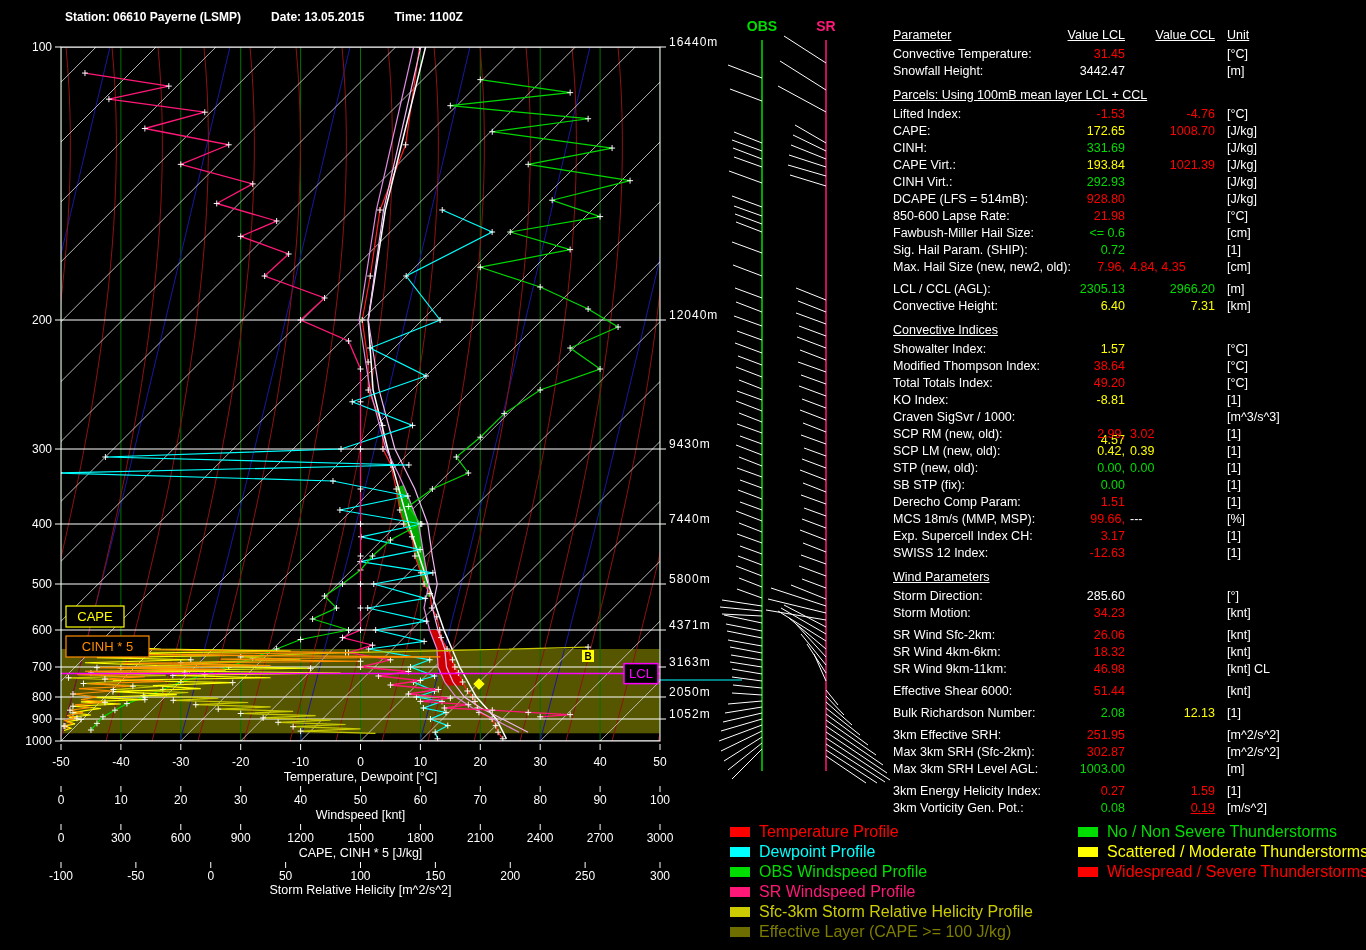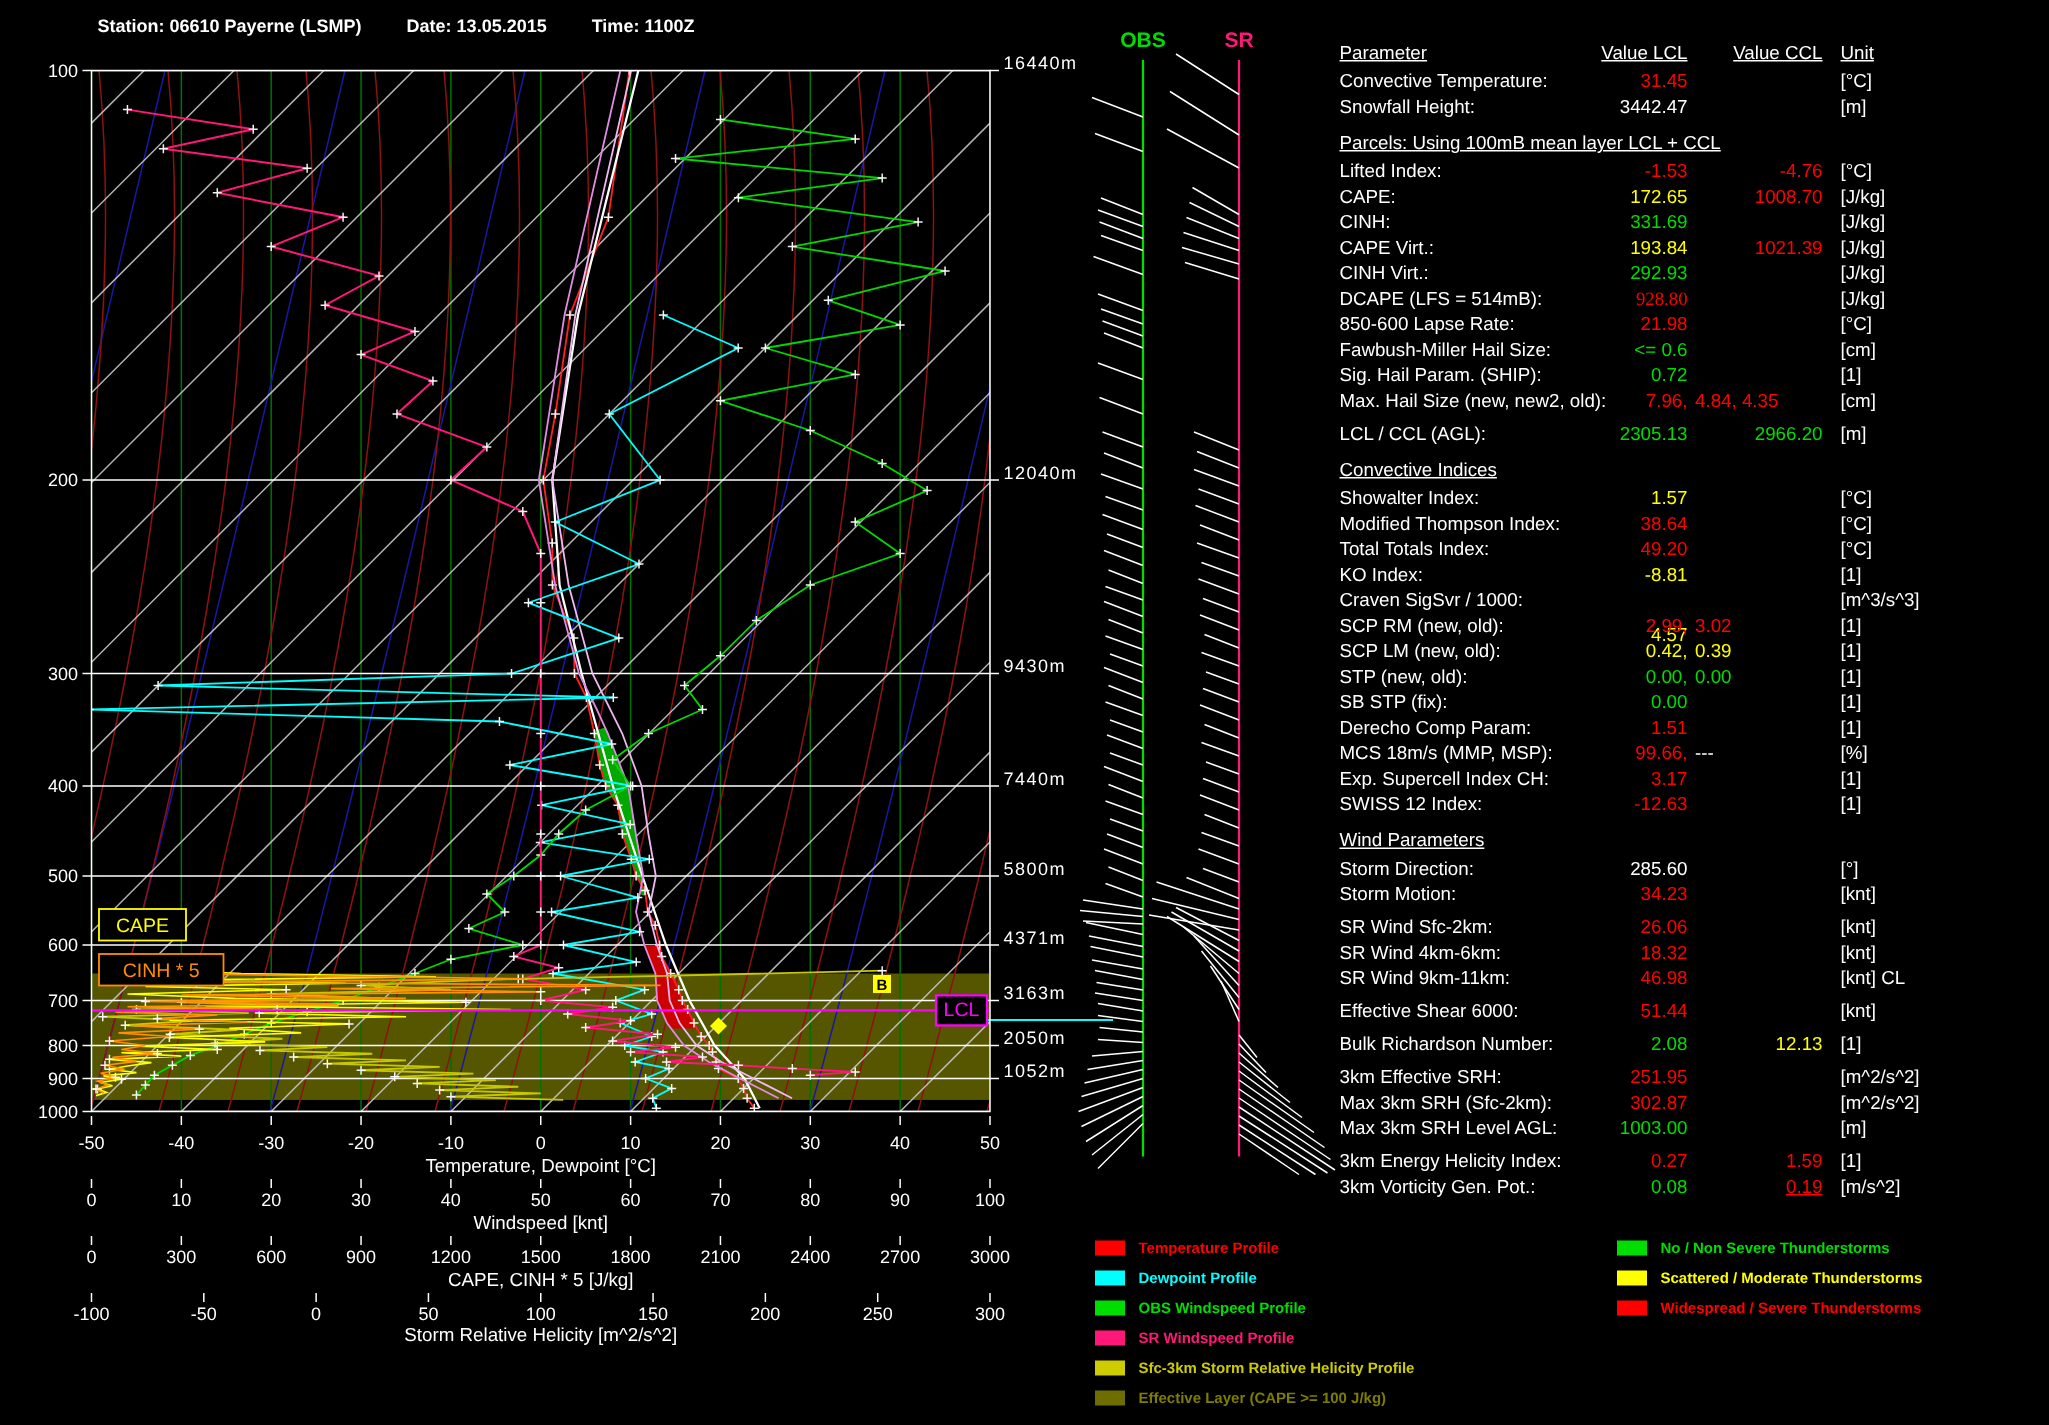--- a/index.html
+++ b/index.html
@@ -18,21 +18,21 @@
   .prow.gap{margin-top:5px;}
   .plabel{position:absolute;left:0;}
   .plcl{position:absolute;left:0;width:232px;text-align:right;}
   .pafter{position:absolute;left:237px;}
   .pccl{position:absolute;left:232px;width:90px;text-align:right;}
   .punit{position:absolute;left:334px;}
   .h-lcl{position:absolute;left:142px;width:90px;text-align:right;}
   .h-ccl{position:absolute;left:232px;width:90px;text-align:right;}
   .h-unit{position:absolute;left:334px;}
   
-  .legend{position:absolute;font-size:10px;white-space:nowrap;font-weight:bold;}
+  .legend{position:absolute;font-size:16px;white-space:nowrap;}
   #legendL{left:730px;top:822px;}
   #legendR{left:1078px;top:822px;}
   .lrow{height:20px;display:flex;align-items:center;}
   .swatch{width:20px;height:10px;margin-right:9px;flex:none;}
 </style>
 </head>
 <body>
 
 <div id="app">
   <div id="titlebar">
@@ -476,21 +476,21 @@
           <span class="pccl" style="color: rgb(255, 0, 0);">1021.39</span>
           <span class="punit">[J/kg]</span>
         </div>
         <div class="prow">
           <span class="plabel">CINH Virt.:</span>
           <span class="plcl" style="color: rgb(0, 220, 0);">292.93</span>
           <span class="punit">[J/kg]</span>
         </div>
         <div class="prow">
           <span class="plabel">DCAPE (LFS = 514mB):</span>
-          <span class="plcl" style="color: rgb(255, 0, 0); font-family: Liberation Serif, serif;">928.80</span>
+          <span class="plcl" style="color: rgb(255, 0, 0);">928.80</span>
           <span class="punit">[J/kg]</span>
         </div>
         <div class="prow">
           <span class="plabel">850-600 Lapse Rate:</span>
           <span class="plcl" style="color: rgb(255, 0, 0);">21.98</span>
           <span class="punit">[°C]</span>
         </div>
         <div class="prow">
           <span class="plabel">Fawbush-Miller Hail Size:</span>
           <span class="plcl" style="color: rgb(0, 220, 0);">&lt;= 0.6</span>
@@ -506,20 +506,26 @@
           <span class="plcl" style="color: rgb(255, 0, 0);">7.96,</span>
           <span class="pafter" style="color: rgb(255, 0, 0);">4.84,  4.35</span>
           <span class="punit">[cm]</span>
         </div>
         <div class="prow gap">
           <span class="plabel">LCL / CCL (AGL):</span>
           <span class="plcl" style="color: rgb(0, 220, 0);">2305.13</span>
           <span class="pccl" style="color: rgb(0, 220, 0);">2966.20</span>
           <span class="punit">[m]</span>
         </div>
+        <div class="prow">
+          <span class="plabel">Convective Height:</span>
+          <span class="plcl" style="color: rgb(255, 255, 0);">6.40</span>
+          <span class="pccl" style="color: rgb(255, 255, 0);">7.31</span>
+          <span class="punit">[km]</span>
+        </div>
         <div class="sechead">Convective Indices</div>
         <div class="prow">
           <span class="plabel">Showalter Index:</span>
           <span class="plcl" style="color: rgb(255, 255, 0);">1.57</span>
           <span class="punit">[°C]</span>
         </div>
         <div class="prow">
           <span class="plabel">Modified Thompson Index:</span>
           <span class="plcl" style="color: rgb(255, 0, 0);">38.64</span>
           <span class="punit">[°C]</span>

